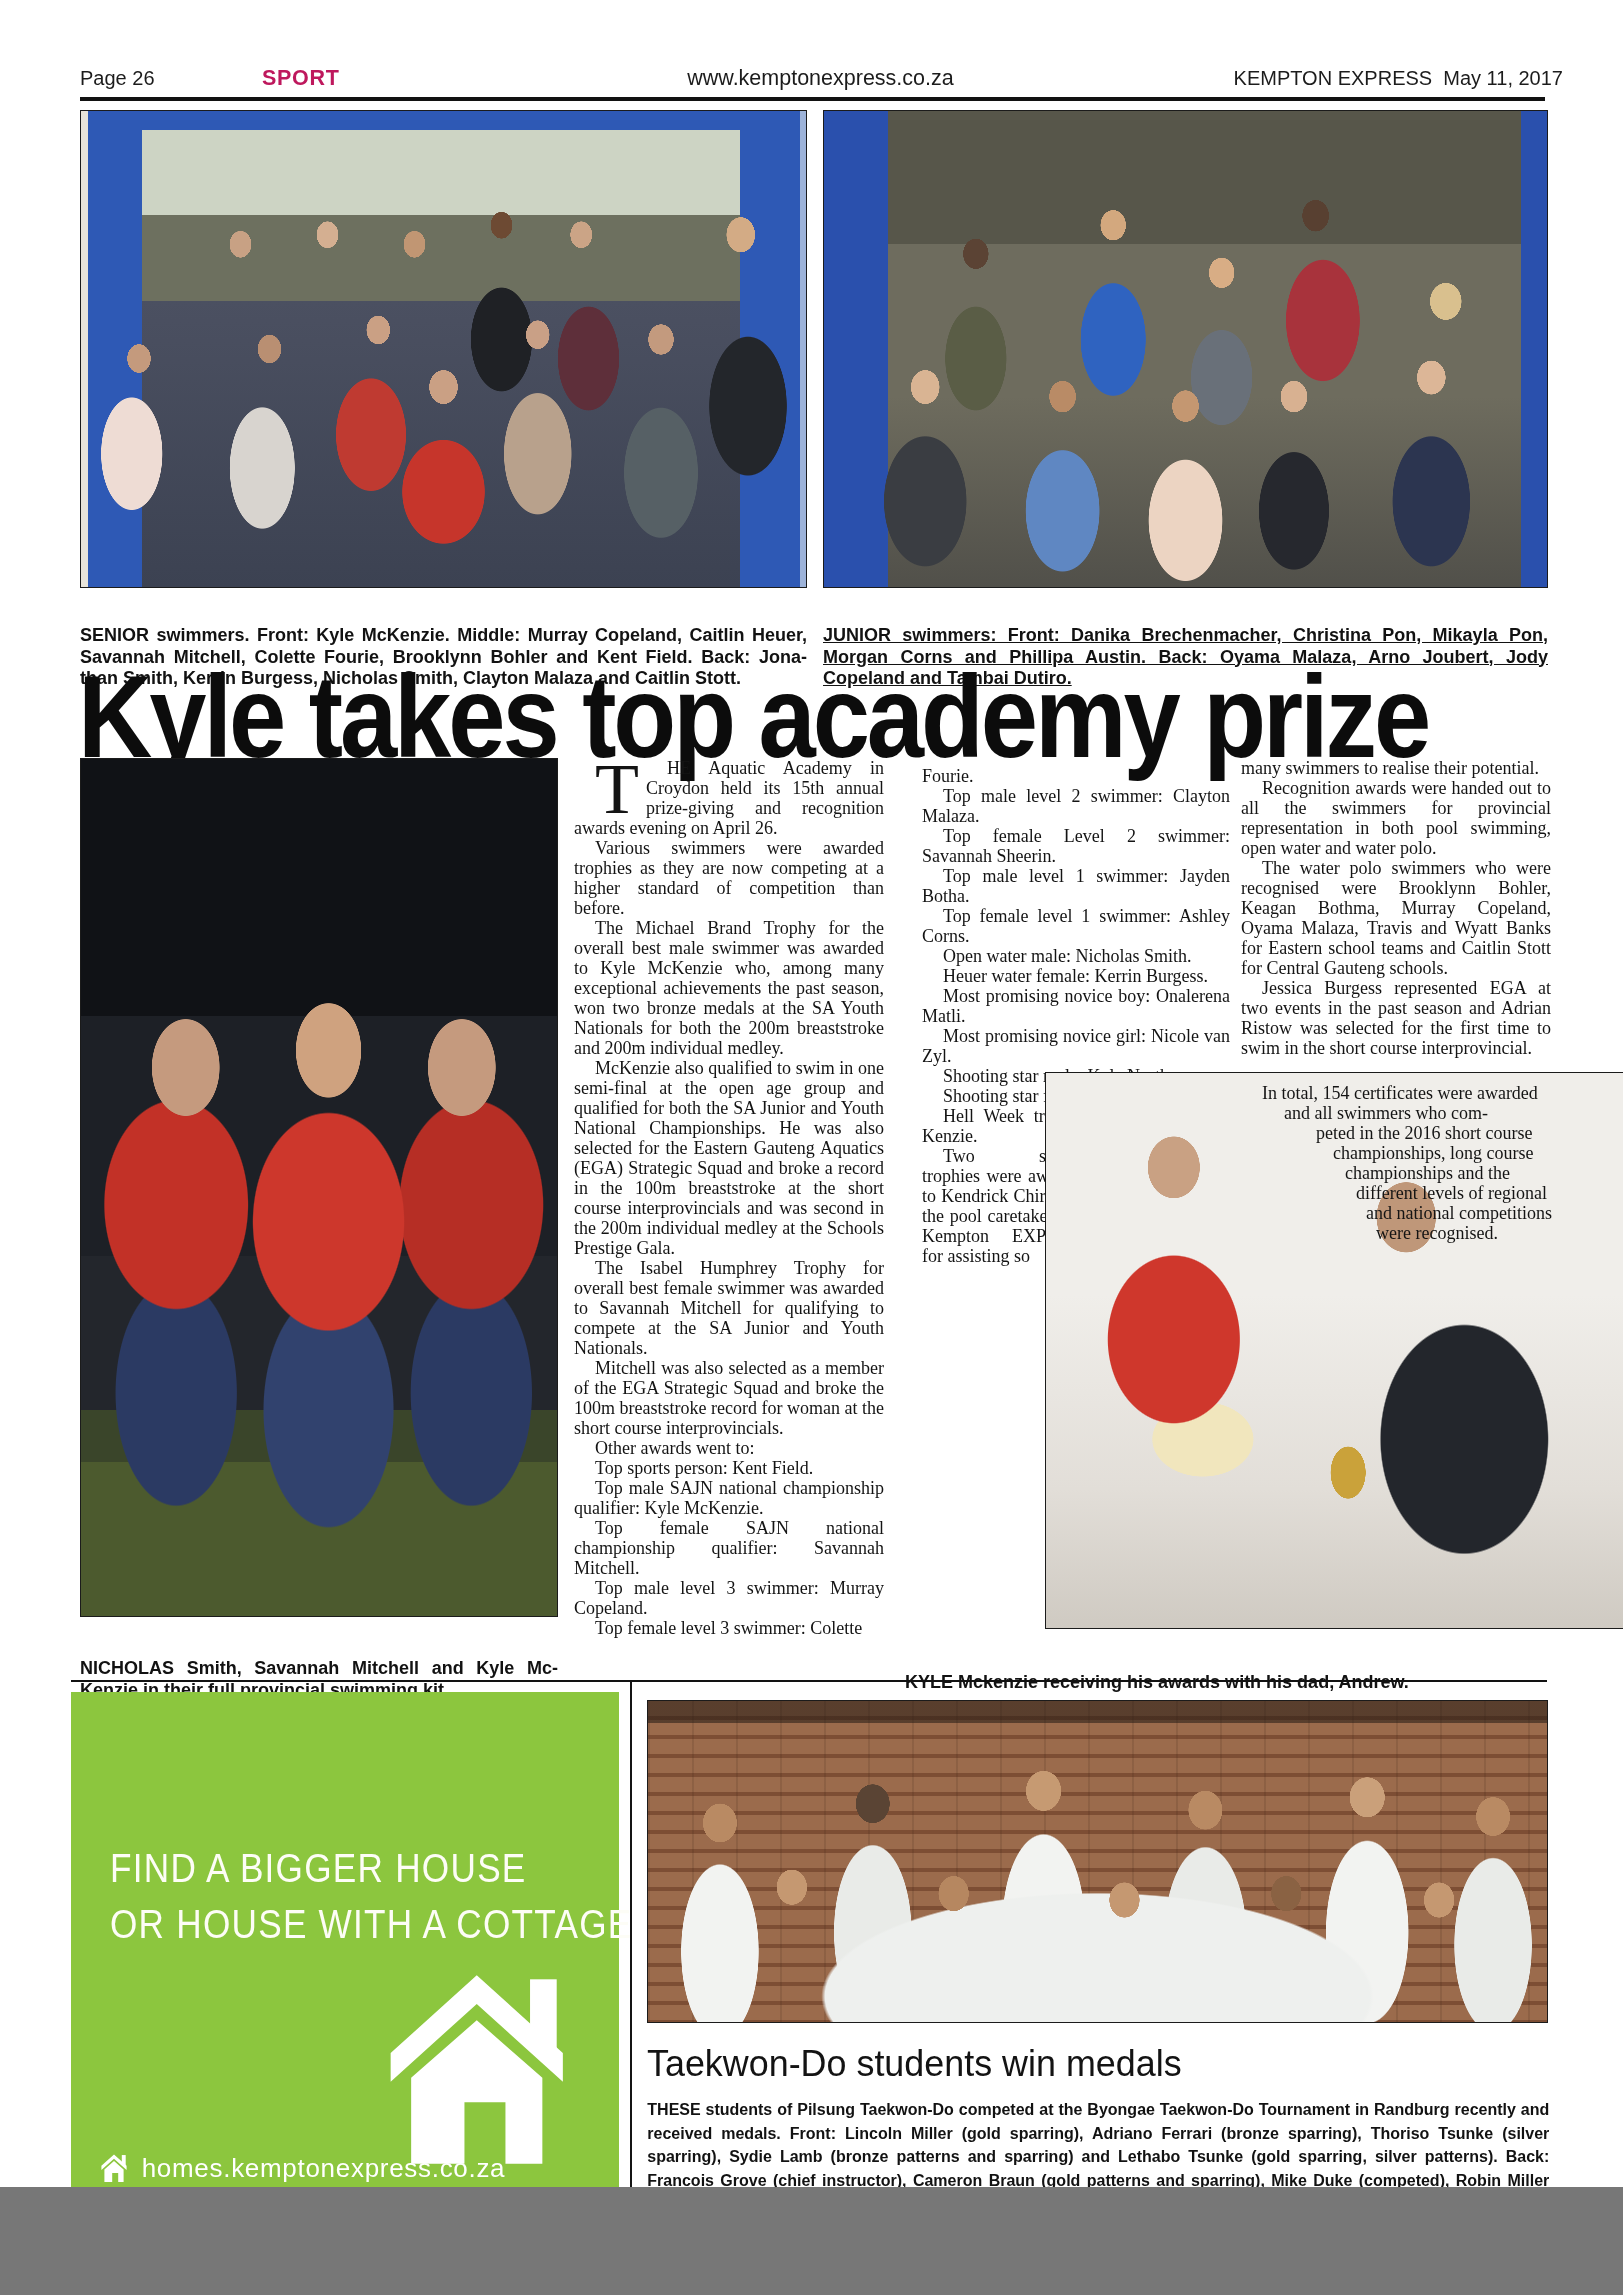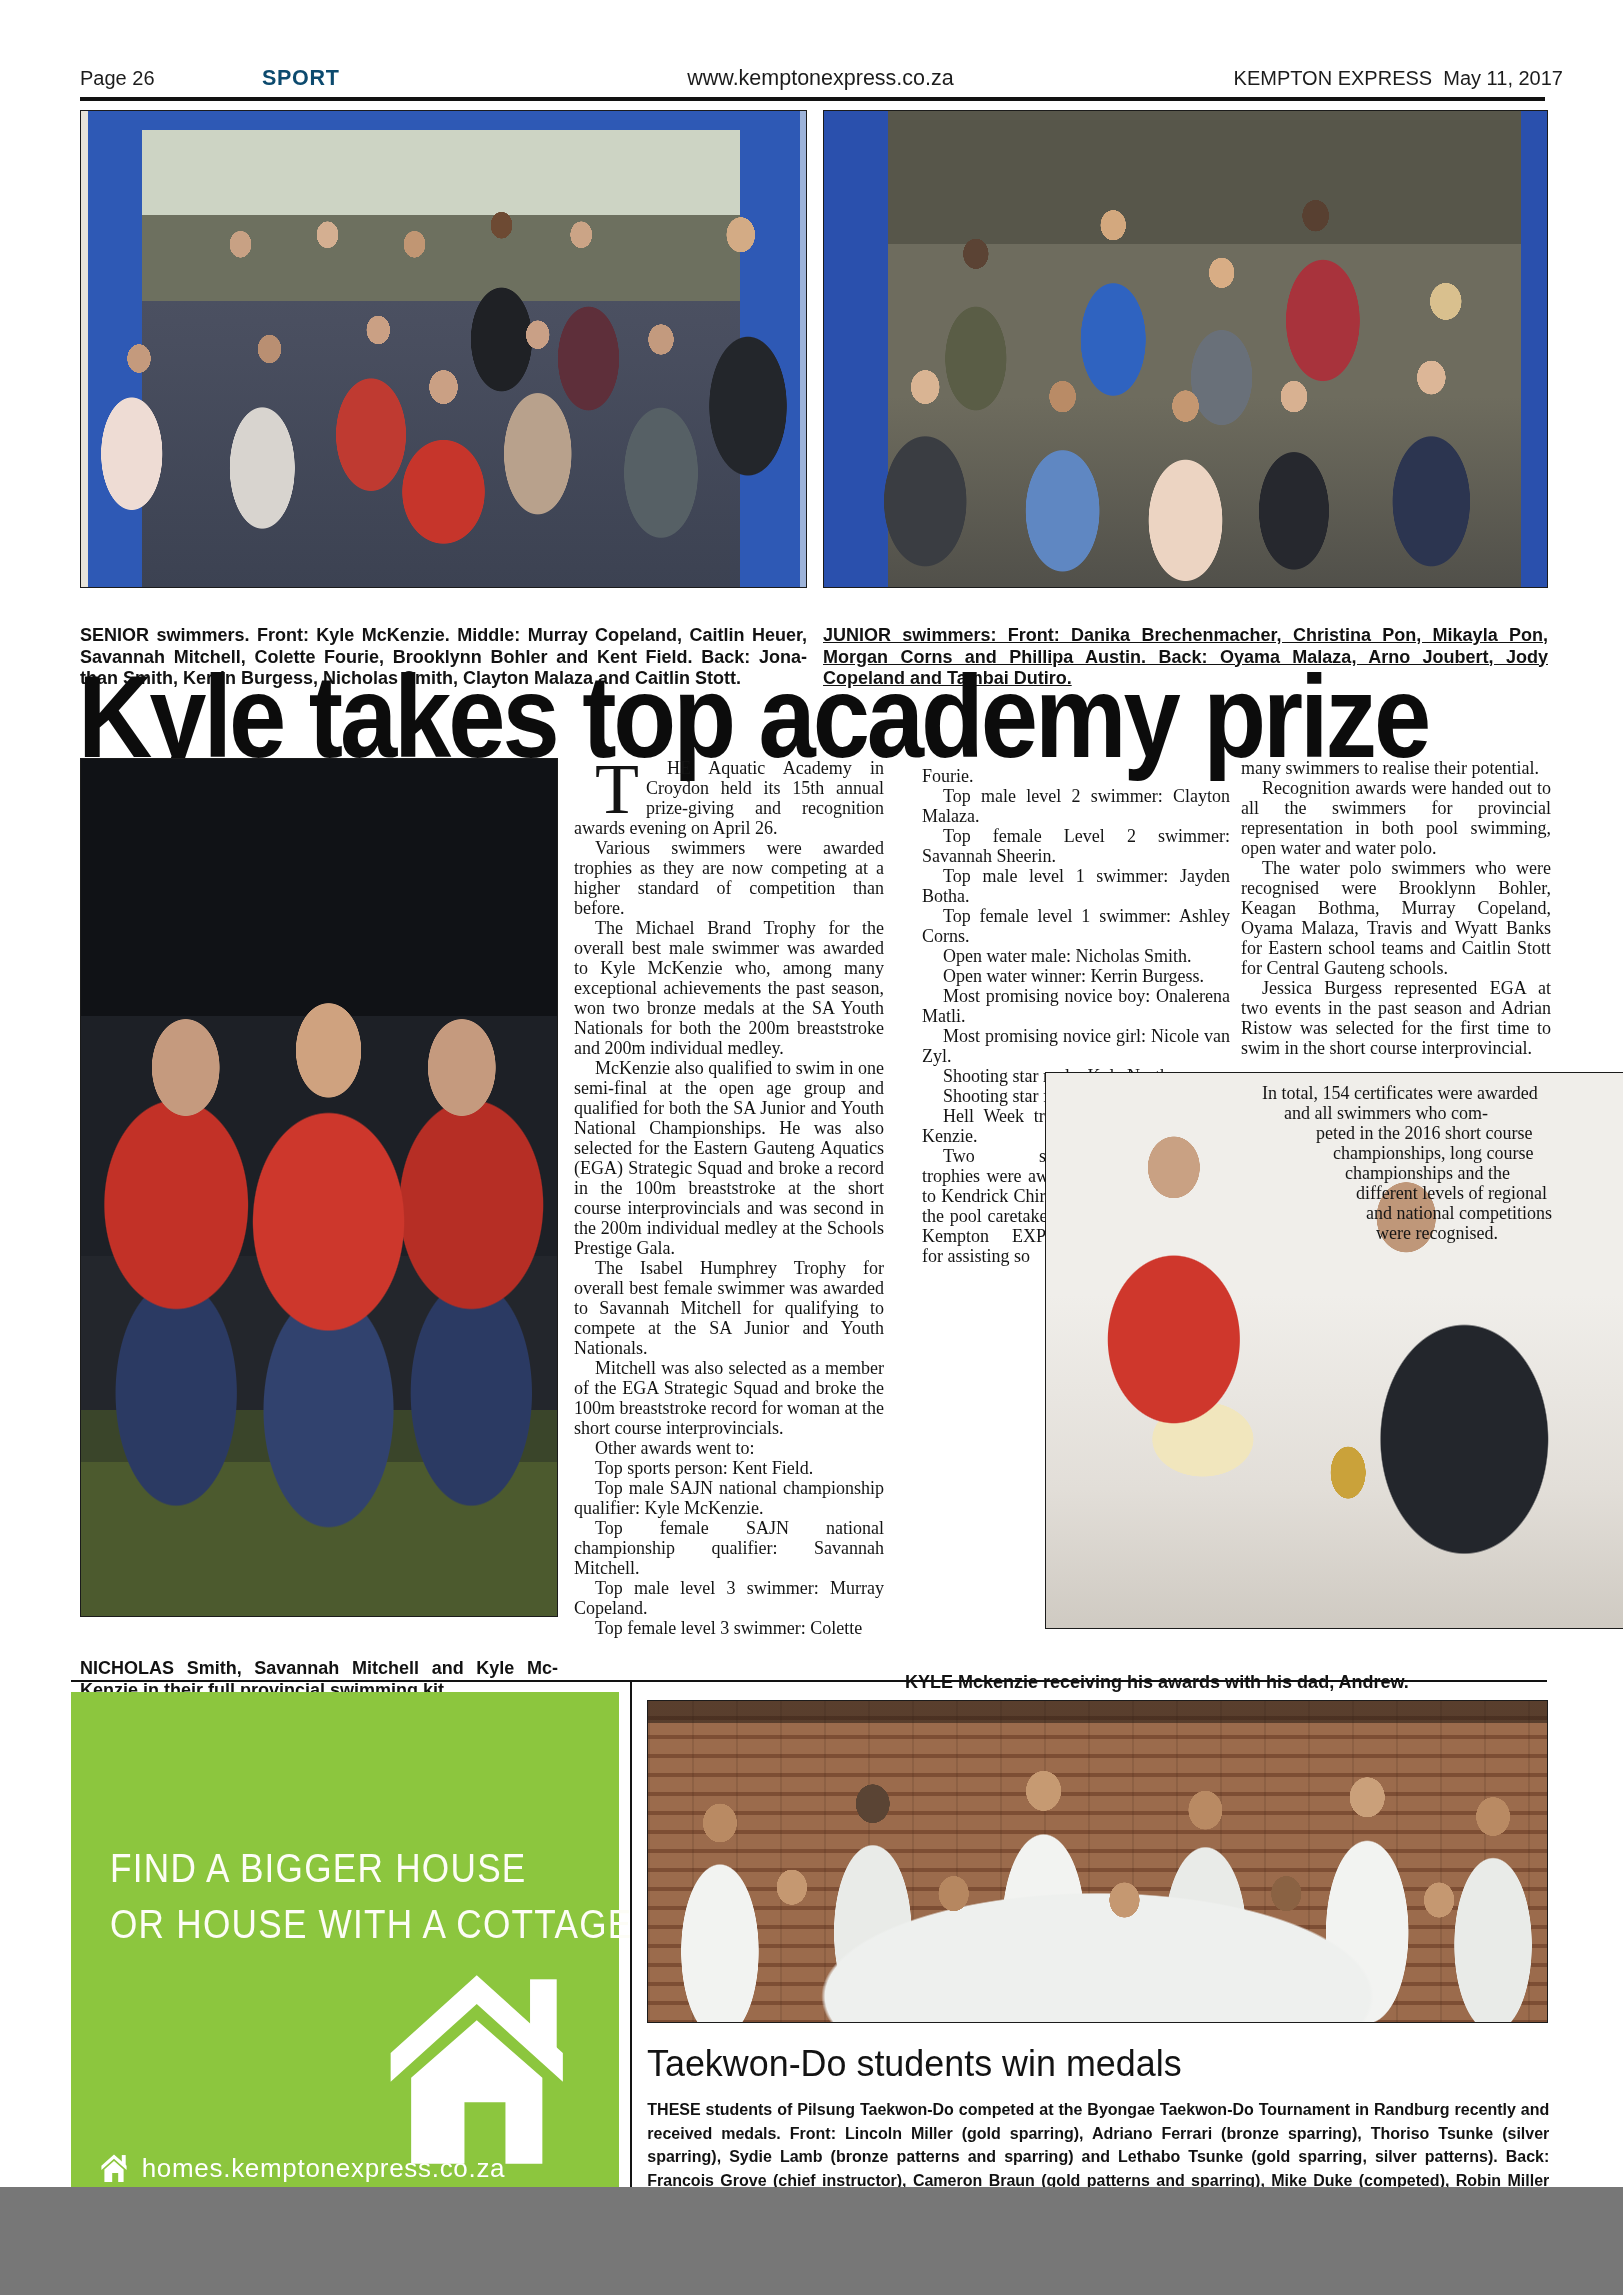--- a/index.html
+++ b/index.html
@@ -130,21 +130,21 @@
        white-space:nowrap;transform:scaleX(.97);transform-origin:left top;}
   .tk-body{font-family:"Liberation Sans",sans-serif;font-weight:700;font-size:16px;line-height:23.6px;
        text-align:justify;color:#121212;}
 </style>
 </head>
 <body>
 
 <div id="page">
 
   <div class="abs hdr" style="left:80px;top:67px;">Page 26</div>
-  <div class="abs hdr hdr-sport" style="left:262px;top:66px;color:#0c4a6e;">SPORT</div>
+  <div class="abs hdr hdr-sport" style="left:262px;top:66px;color:#be185d;">SPORT</div>
   <div class="abs hdr" style="left:0;right:0;top:66px;text-align:center;font-size:21.5px;">www.kemptonexpress.co.za</div>
   <div class="abs hdr" style="right:78px;top:67px;text-align:right;">
     <span>KEMPTON EXPRESS</span>&nbsp;&nbsp;<span>May 11, 2017</span>
   </div>
   <div class="abs rule" style="left:80px;top:97px;width:1465px;height:4.2px;"></div>
 
   <div class="abs photo photo-senior" style="left:80px;top:110px;width:727px;height:478px;"></div>
   <div class="abs photo photo-junior" style="left:823px;top:110px;width:725px;height:478px;"></div>
   <div class="abs cap" style="left:80px;top:594px;width:727px;">SENIOR swimmers. Front: Kyle McKenzie. Middle: Murray Copeland, Caitlin Heuer, Savannah Mitchell, Colette Fourie, Brooklynn Bohler and Kent Field. Back: Jona- than Smith, Kerrin Burgess, Nicholas Smith, Clayton Malaza and Caitlin Stott.</div>
   <div class="abs cap" style="left:823px;top:594px;width:725px;text-decoration:underline;">JUNIOR swimmers: Front: Danika Brechenmacher, Christina Pon, Mikayla Pon, Morgan Corns and Phillipa Austin. Back: Oyama Malaza, Arno Joubert, Jody Copeland and Tambai Dutiro.</div>
@@ -174,21 +174,21 @@
     </div>
 
     <div class="abs col" style="left:826px;top:8px;width:308px;margin-left:16px;">
       <div>
           <p class="noindent">Fourie.</p>
           <p>Top male level 2 swimmer: Clayton Malaza.</p>
           <p>Top female Level 2 swimmer: Savannah Sheerin.</p>
           <p>Top male level 1 swimmer: Jayden Botha.</p>
           <p>Top female level 1 swimmer: Ashley Corns.</p>
           <p>Open water male: Nicholas Smith.</p>
-          <p>Open water winner: Kerrin Burgess.</p>
+          <p>Heuer water female: Kerrin Burgess.</p>
           <p>Most promising novice boy: Onalerena Matli.</p>
           <p>Most promising novice girl: Nicole van Zyl.</p>
           <p>Shooting star male: Kyle North.</p>
           <p>Shooting star female: Mikayla Pon.</p>
           <p>Hell Week trophy winner: Kyle Mc- Kenzie.</p>
         </div>
       <p class="narrow">Two special trophies were awarded to Kendrick Chiramba, the pool caretaker, and Kempton EXPRESS for assisting so</p>
     </div>
 
     <div class="abs photo photo-kyle" style="left:965px;top:314px;width:583px;height:557px;"></div>

